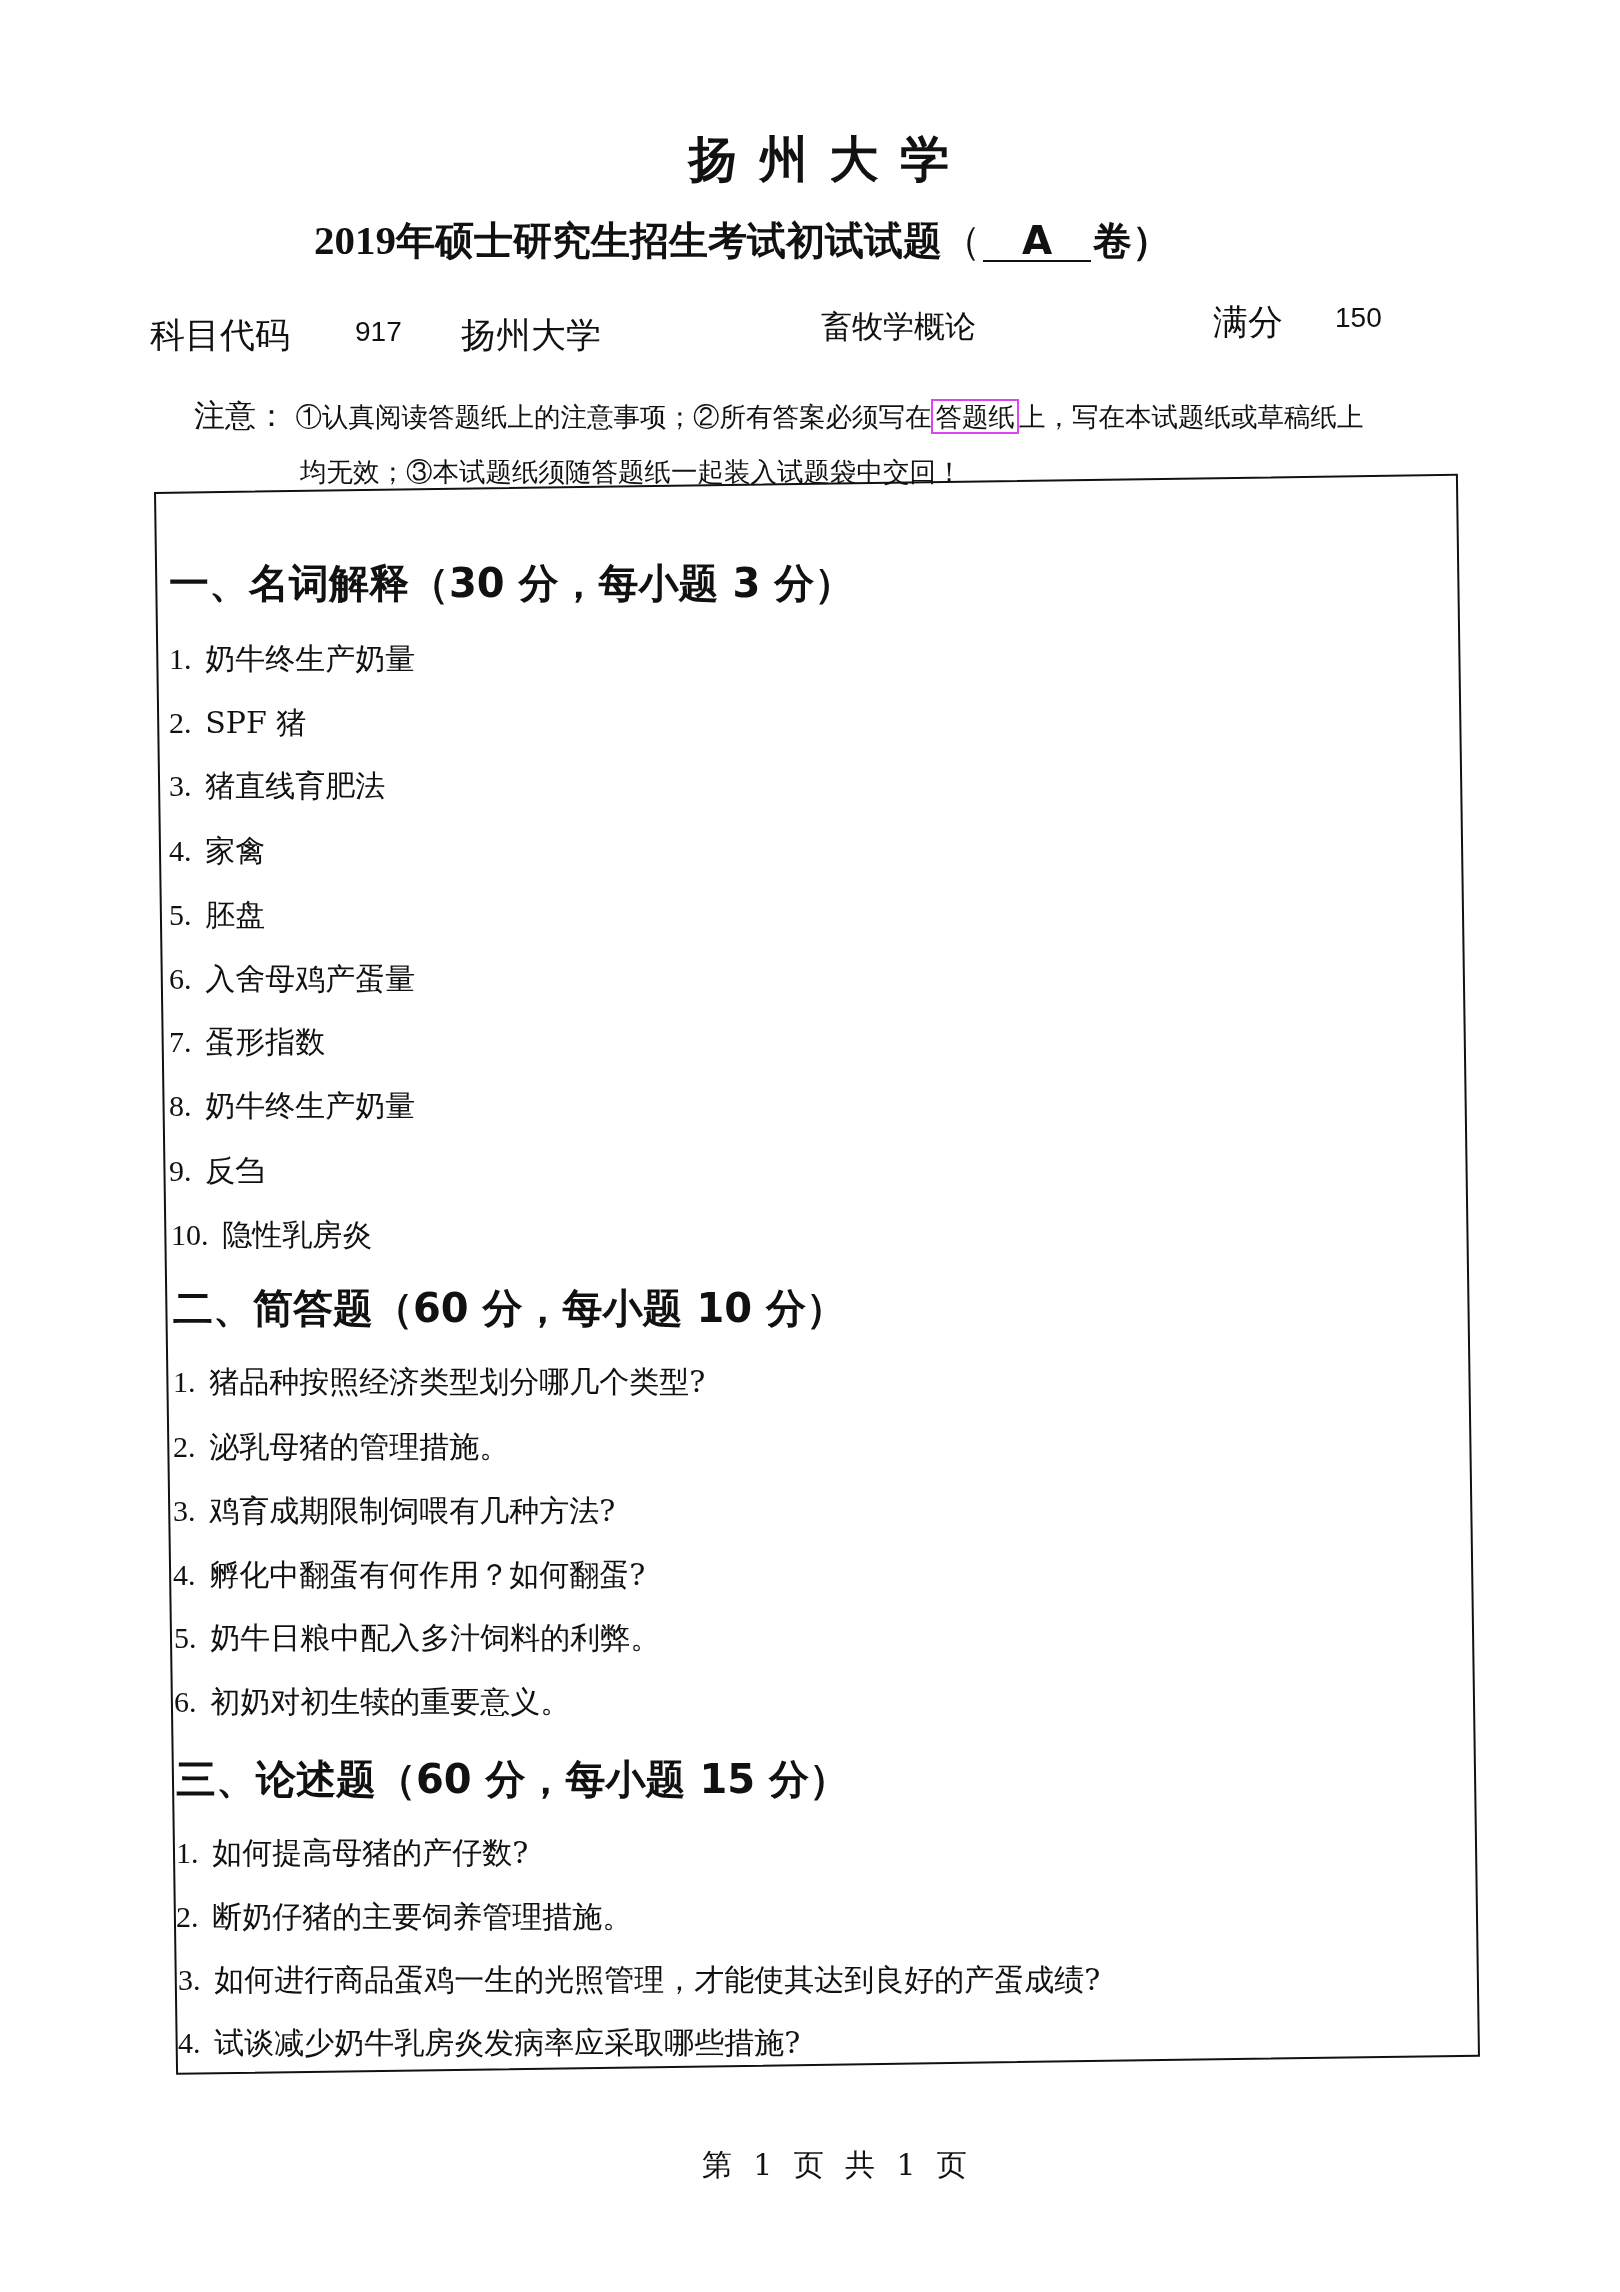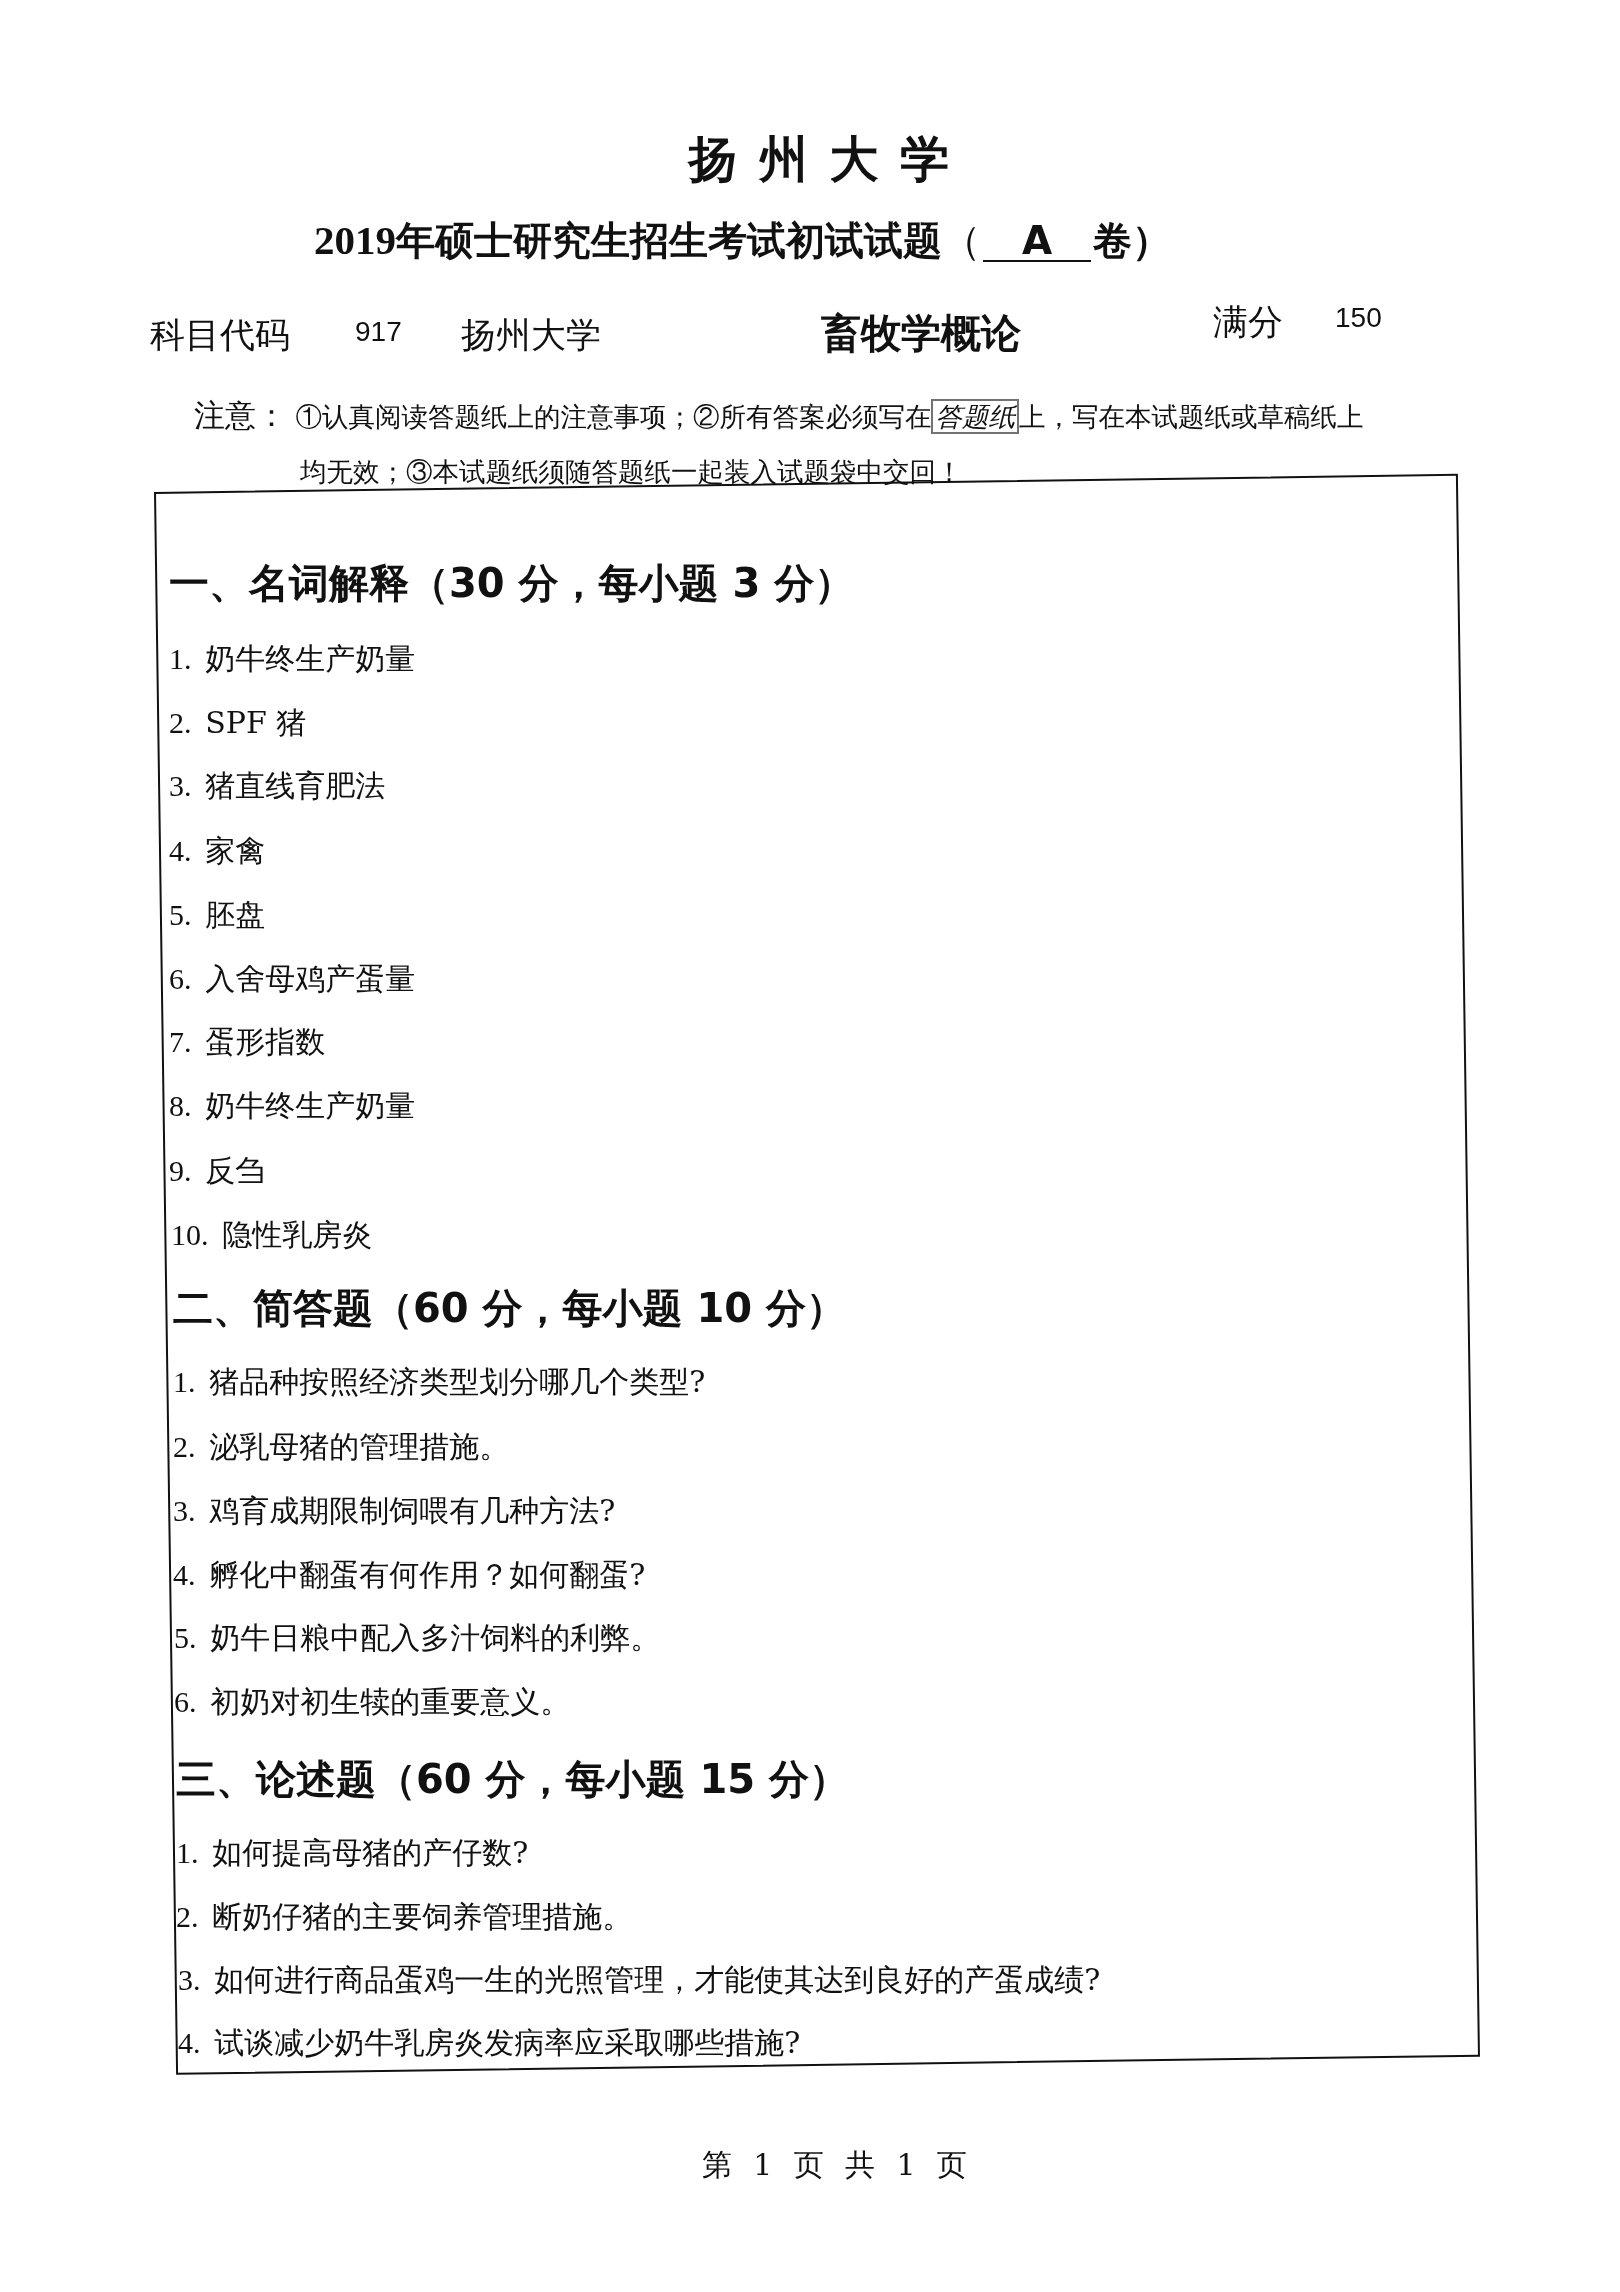--- a/index.html
+++ b/index.html
@@ -38,32 +38,31 @@
     width: 108px;
     text-align: center;
     border-bottom: 2px solid #111;
     line-height: 39px;
     margin: 0 2px;
   }
 
   .meta-row { top: 312px; font-size: 35px; white-space: nowrap; }
   .meta-label { font-family: "DejaVu Sans", "Liberation Sans", sans-serif; font-weight: normal; }
   .meta-val { font-family: "Liberation Sans", sans-serif; font-size: 28px; }
-  .meta-name { font-family: "DejaVu Sans", "Liberation Sans", sans-serif; font-weight: bold; font-size: 40px; }
+  .meta-name { font-family: "DejaVu Sans", "Liberation Sans", sans-serif; font-weight: normal; font-size: 31px; }
 
   .notice {
     font-size: 26.5px;
     white-space: nowrap;
     font-family: "DejaVu Serif", "Liberation Serif", serif;
   }
   .notice-label { font-family: "DejaVu Sans", "Liberation Sans", sans-serif; font-size: 31px; }
   .boxed {
-    border: 2px solid #737373;
+    border: 2px solid #d946ef;
     padding: 0 2px;
-    font-style: italic;
   }
 
   .frame {
     left: 154px; top: 492px;
     width: 1304px; height: 1583px;
     border: 2.9px solid #111;
     transform: rotate(-0.8deg);
     transform-origin: top left;
     box-sizing: border-box;
   }

